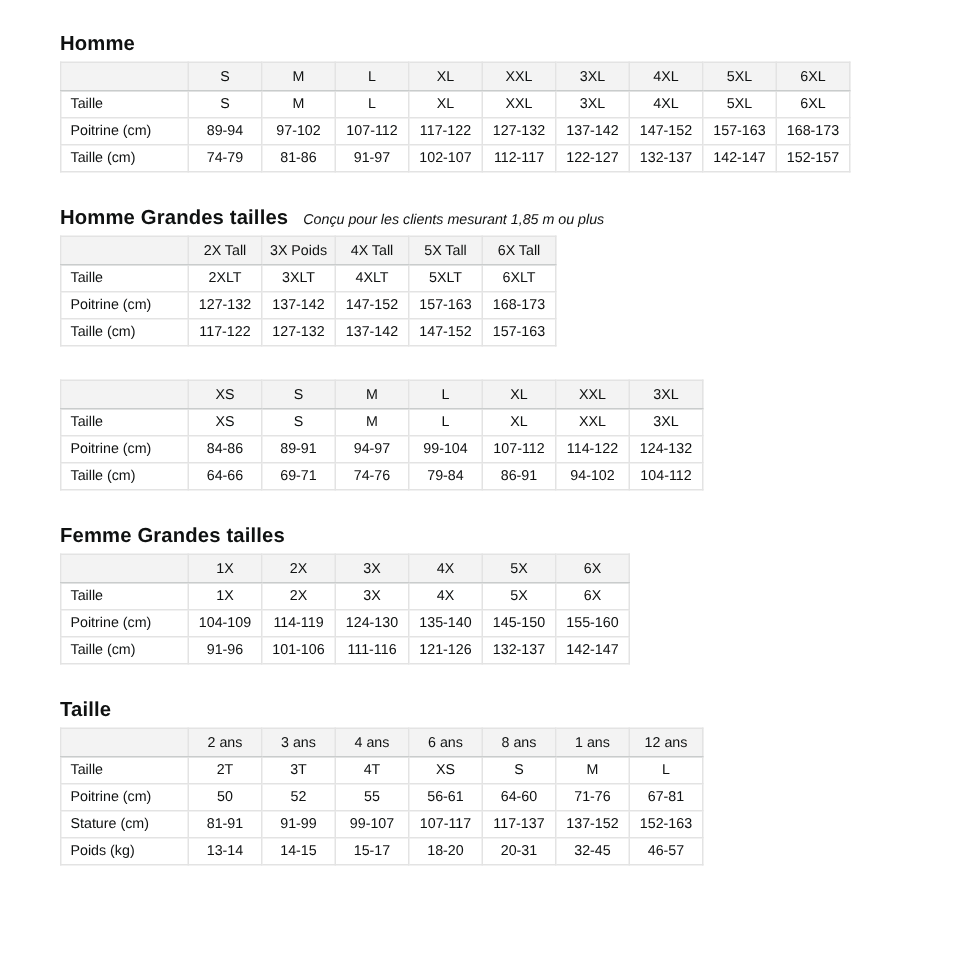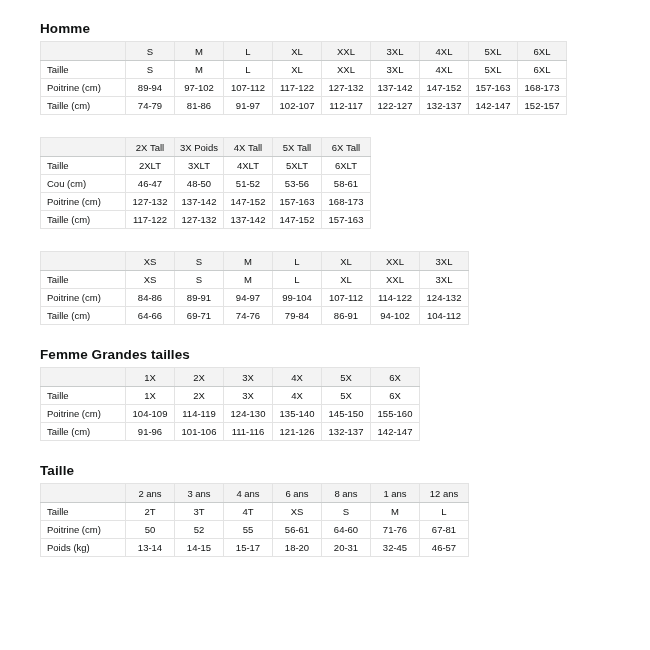--- a/index.html
+++ b/index.html
@@ -131,47 +131,43 @@
             <td class="value-cell">112-117</td>
             <td class="value-cell">122-127</td>
             <td class="value-cell">132-137</td>
             <td class="value-cell">142-147</td>
             <td class="value-cell">152-157</td>
           </tr>
         </tbody>
       </table>
     </section>
     <section class="section">
+      <div class="title-row">
+        <h2 class="section-title">Homme Grandes tailles</h2>
+        <span class="section-subtitle">Conçu pour les clients mesurant 1,85 m ou plus</span>
+      </div>
       <table class="size-table">
         <thead>
           <tr>
             <th class="label-col"></th>
             <th class="col-head">2X Tall</th>
             <th class="col-head">3X Poids</th>
             <th class="col-head">4X Tall</th>
             <th class="col-head">5X Tall</th>
             <th class="col-head">6X Tall</th>
           </tr>
         </thead>
         <tbody>
           <tr>
             <th class="label-col">Taille</th>
             <td class="value-cell">2XLT</td>
             <td class="value-cell">3XLT</td>
             <td class="value-cell">4XLT</td>
             <td class="value-cell">5XLT</td>
             <td class="value-cell">6XLT</td>
-          </tr>
-          <tr>
-            <th class="label-col">Cou (cm)</th>
-            <td class="value-cell">46-47</td>
-            <td class="value-cell">48-50</td>
-            <td class="value-cell">51-52</td>
-            <td class="value-cell">53-56</td>
-            <td class="value-cell">58-61</td>
           </tr>
           <tr>
             <th class="label-col">Poitrine (cm)</th>
             <td class="value-cell">127-132</td>
             <td class="value-cell">137-142</td>
             <td class="value-cell">147-152</td>
             <td class="value-cell">157-163</td>
             <td class="value-cell">168-173</td>
           </tr>
           <tr>
@@ -312,20 +308,30 @@
             <th class="label-col">Poitrine (cm)</th>
             <td class="value-cell">50</td>
             <td class="value-cell">52</td>
             <td class="value-cell">55</td>
             <td class="value-cell">56-61</td>
             <td class="value-cell">64-60</td>
             <td class="value-cell">71-76</td>
             <td class="value-cell">67-81</td>
           </tr>
           <tr>
+            <th class="label-col">Stature (cm)</th>
+            <td class="value-cell">81-91</td>
+            <td class="value-cell">91-99</td>
+            <td class="value-cell">99-107</td>
+            <td class="value-cell">107-117</td>
+            <td class="value-cell">117-137</td>
+            <td class="value-cell">137-152</td>
+            <td class="value-cell">152-163</td>
+          </tr>
+          <tr>
             <th class="label-col">Poids (kg)</th>
             <td class="value-cell">13-14</td>
             <td class="value-cell">14-15</td>
             <td class="value-cell">15-17</td>
             <td class="value-cell">18-20</td>
             <td class="value-cell">20-31</td>
             <td class="value-cell">32-45</td>
             <td class="value-cell">46-57</td>
           </tr>
         </tbody>

